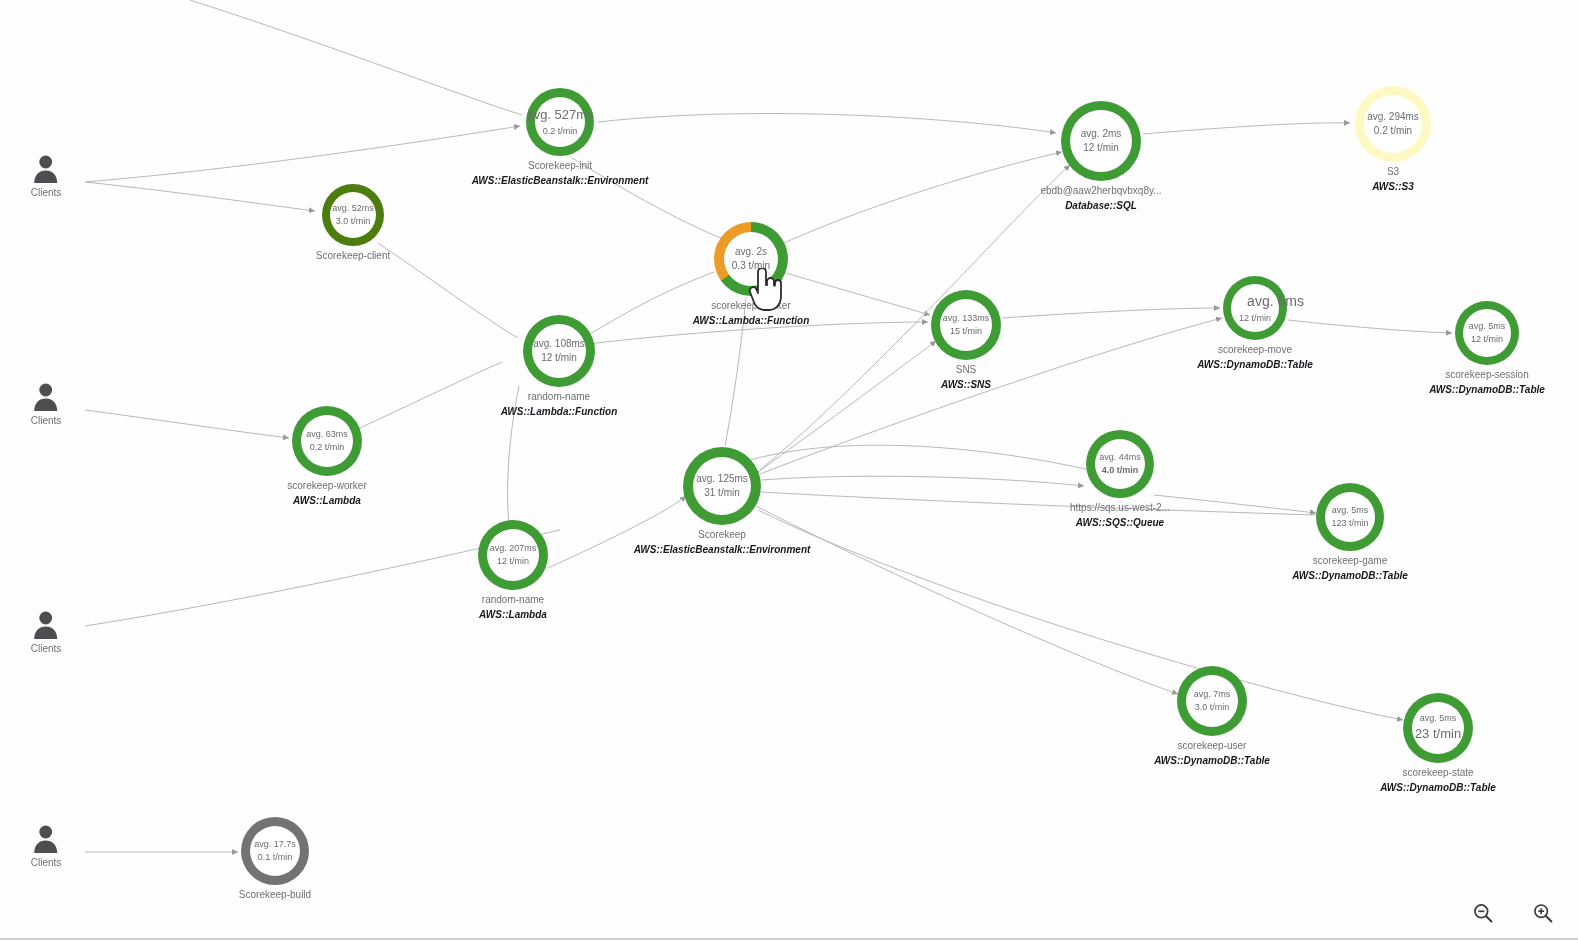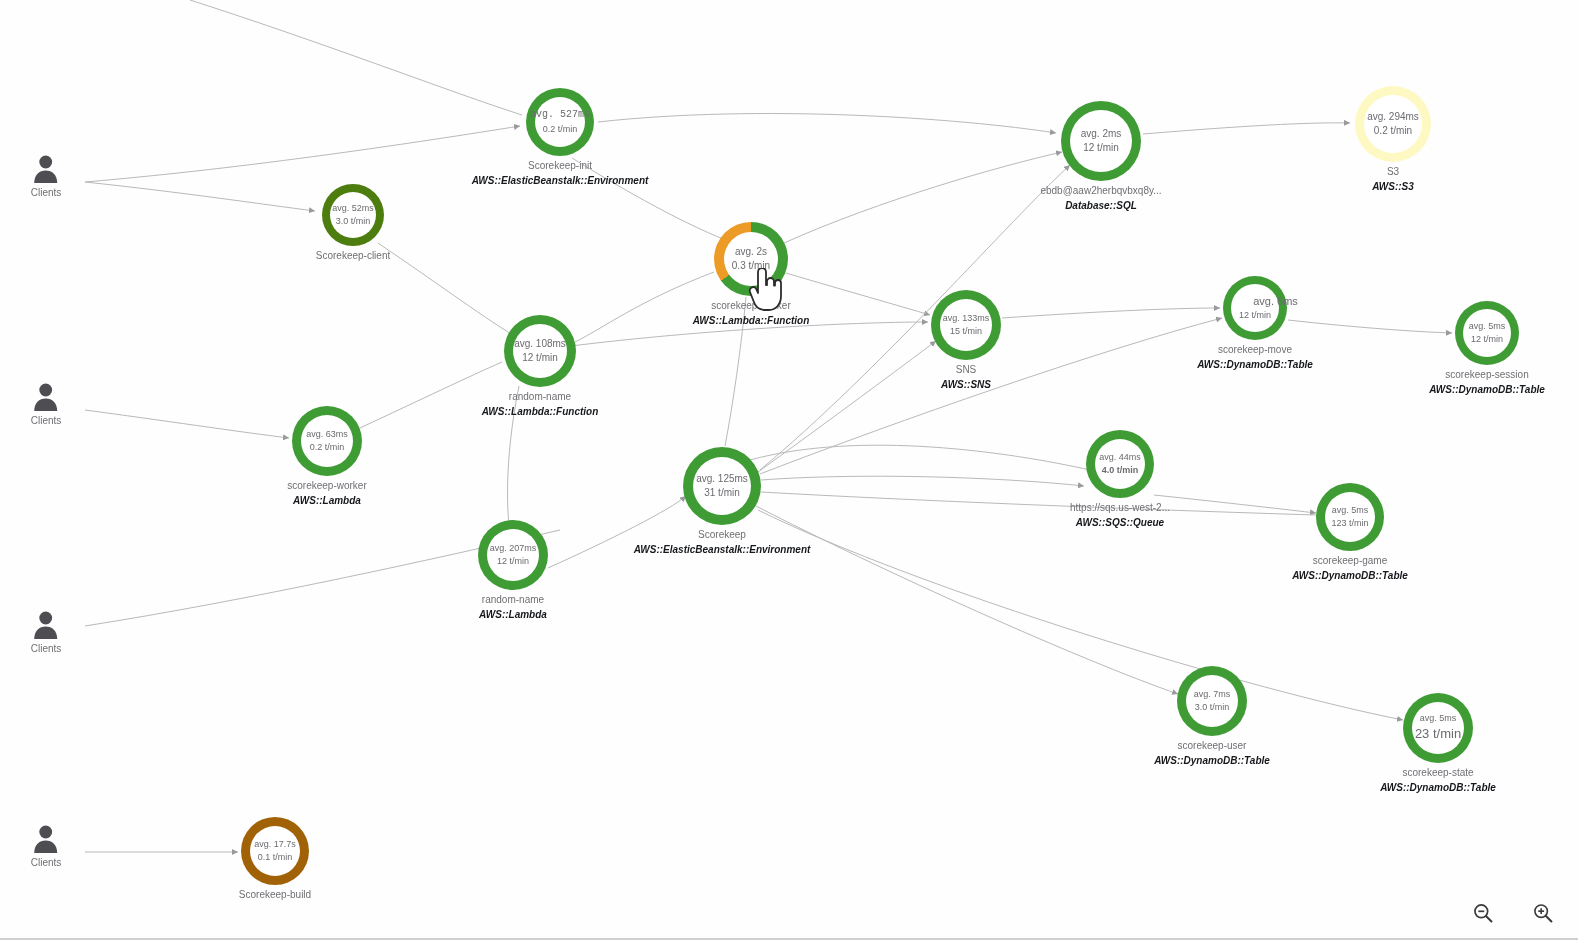--- a/index.html
+++ b/index.html
@@ -196,21 +196,21 @@
           <path d="M1.5,29 C1.5,21 6.5,16.5 13,16.5 C19.5,16.5 24.5,21 24.5,29 Z" fill="#4d4d52"></path>
         </svg>
         <div class="client-label">Clients</div>
       </div>
     </div>
   <div id="nodes-layer">
       <div class="node" style="left: 560px; top: 122px;">
         <div style="position: relative;">
           <div class="node-ring" style="width: 68px; height: 68px; background: rgb(63, 156, 53);">
             <div class="node-ring-inner" style="width: 50px; height: 50px;">
-              <div class="node-metric" style="font-size: 10px; font-family: Liberation Mono, monospace;">avg. 527ms</div>
+              <div class="node-metric" style="font-size: 13px;">avg. 527ms</div>
               <div class="node-metric" style="font-size: 9px;">0.2 t/min</div>
             </div>
           </div>
           <div class="node-caption">
             <div class="node-name">Scorekeep-init</div>
             <div class="node-type">AWS::ElasticBeanstalk::Environment</div>
           </div>
         </div>
       </div>
       <div class="node" style="left: 353px; top: 215px;">
@@ -261,21 +261,21 @@
               <div class="node-metric" style="font-size: 10px;">avg. 2s</div>
               <div class="node-metric" style="font-size: 10px; text-align: center;">0.3 t/min</div>
             </div>
           </div>
           <div class="node-caption">
             <div class="node-name">scorekeep-worker</div>
             <div class="node-type">AWS::Lambda::Function</div>
           </div>
         </div>
       </div>
-      <div class="node" style="left: 540px; top: 351px;">
+      <div class="node" style="left: 559px; top: 351px;">
         <div style="position: relative;">
           <div class="node-ring" style="width: 72px; height: 72px; background: rgb(63, 156, 53);">
             <div class="node-ring-inner" style="width: 54px; height: 54px;">
               <div class="node-metric" style="font-size: 10px;">avg. 108ms</div>
               <div class="node-metric" style="font-size: 10px;">12 t/min</div>
             </div>
           </div>
           <div class="node-caption">
             <div class="node-name">random-name</div>
             <div class="node-type">AWS::Lambda::Function</div>
@@ -307,21 +307,21 @@
           <div class="node-caption">
             <div class="node-name">SNS</div>
             <div class="node-type">AWS::SNS</div>
           </div>
         </div>
       </div>
       <div class="node" style="left: 1255px; top: 308px;">
         <div style="position: relative;">
           <div class="node-ring" style="width: 64px; height: 64px; background: rgb(63, 156, 53);">
             <div class="node-ring-inner" style="width: 48px; height: 48px;">
-              <div class="node-metric" style="font-size: 11px; margin-left: 41px;">avg. 6ms</div>
+              <div class="node-metric" style="font-size: 14px; margin-left: 41px;">avg. 6ms</div>
               <div class="node-metric" style="font-size: 9px;">12 t/min</div>
             </div>
           </div>
           <div class="node-caption">
             <div class="node-name">scorekeep-move</div>
             <div class="node-type">AWS::DynamoDB::Table</div>
           </div>
         </div>
       </div>
       <div class="node" style="left: 1487px; top: 333px;">
@@ -417,21 +417,21 @@
             </div>
           </div>
           <div class="node-caption">
             <div class="node-name">scorekeep-state</div>
             <div class="node-type">AWS::DynamoDB::Table</div>
           </div>
         </div>
       </div>
       <div class="node" style="left: 275px; top: 851px;">
         <div style="position: relative;">
-          <div class="node-ring" style="width: 68px; height: 68px; background: #a16207;">
+          <div class="node-ring" style="width: 68px; height: 68px; background: #737373;">
             <div class="node-ring-inner" style="width: 50px; height: 50px;">
               <div class="node-metric" style="font-size: 9px;">avg. 17.7s</div>
               <div class="node-metric" style="font-size: 9px;">0.1 t/min</div>
             </div>
           </div>
           <div class="node-caption">
             <div class="node-name">Scorekeep-build</div>
           </div>
         </div>
       </div>

